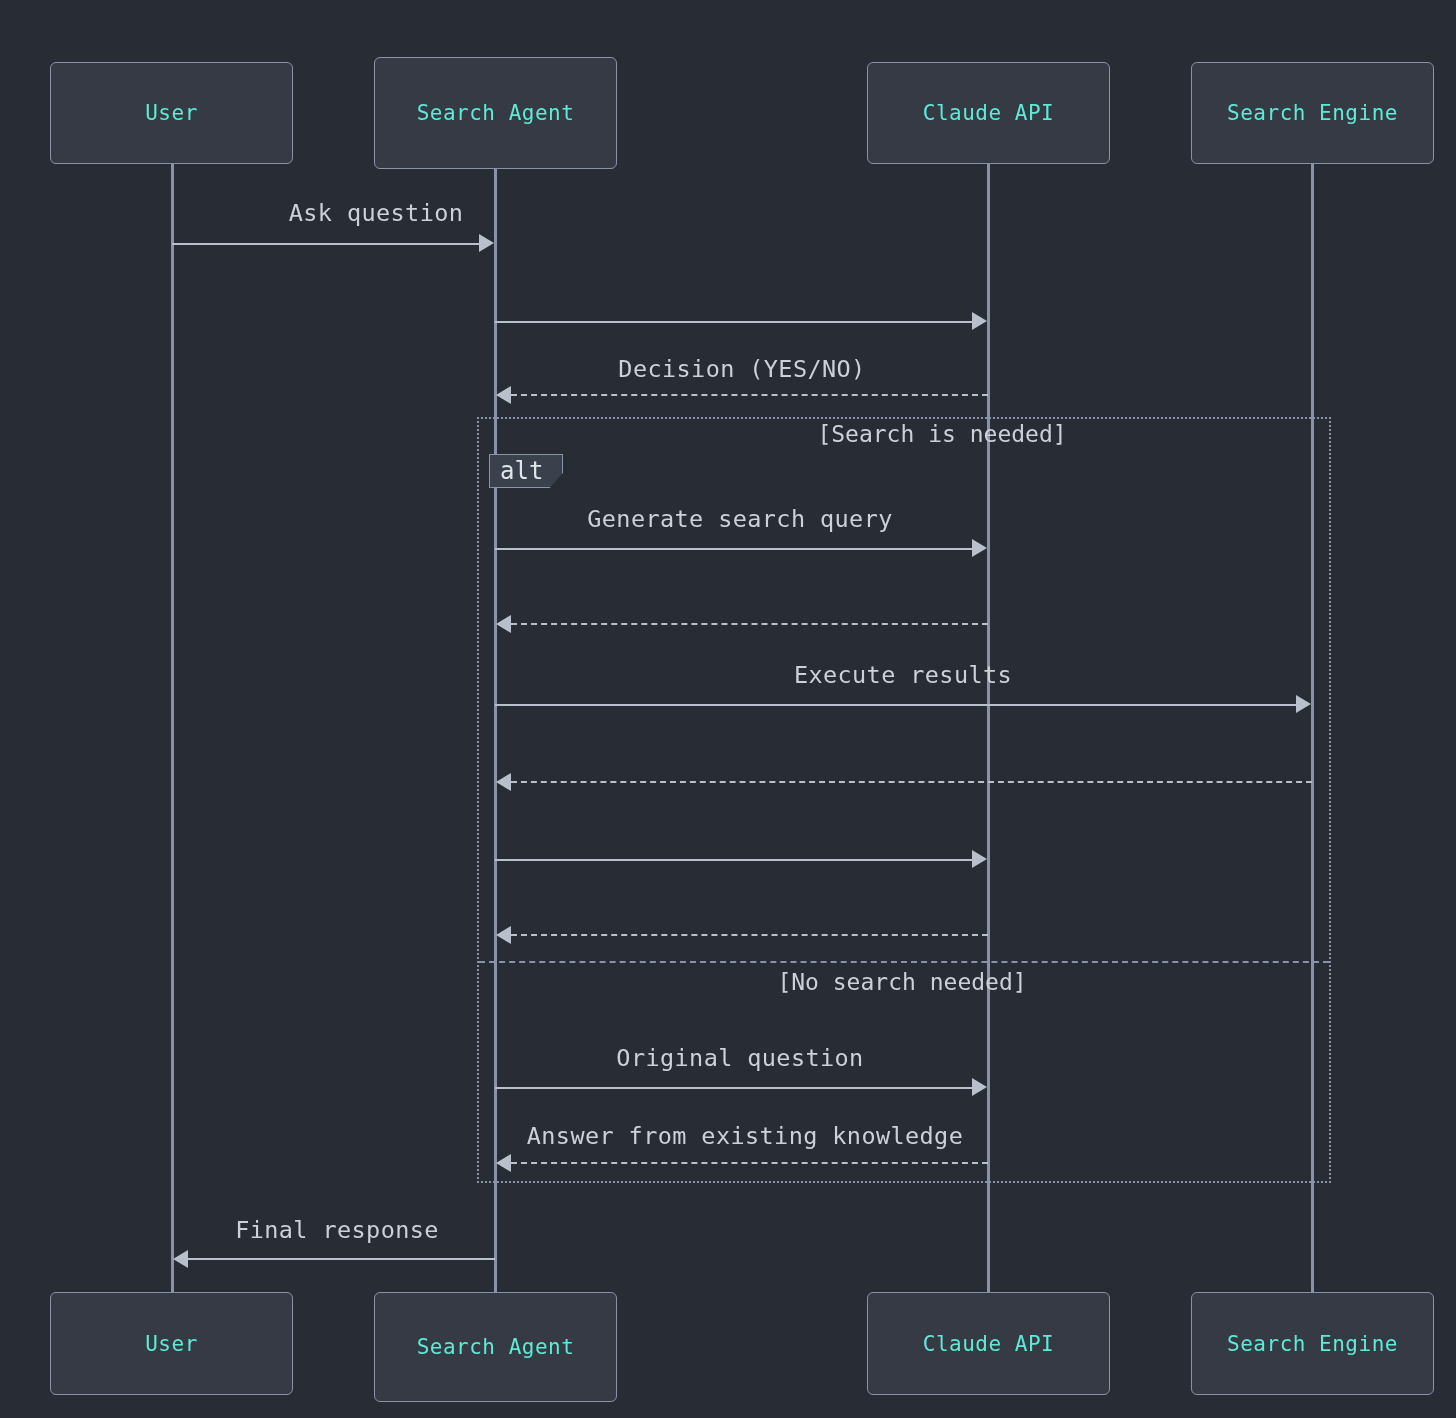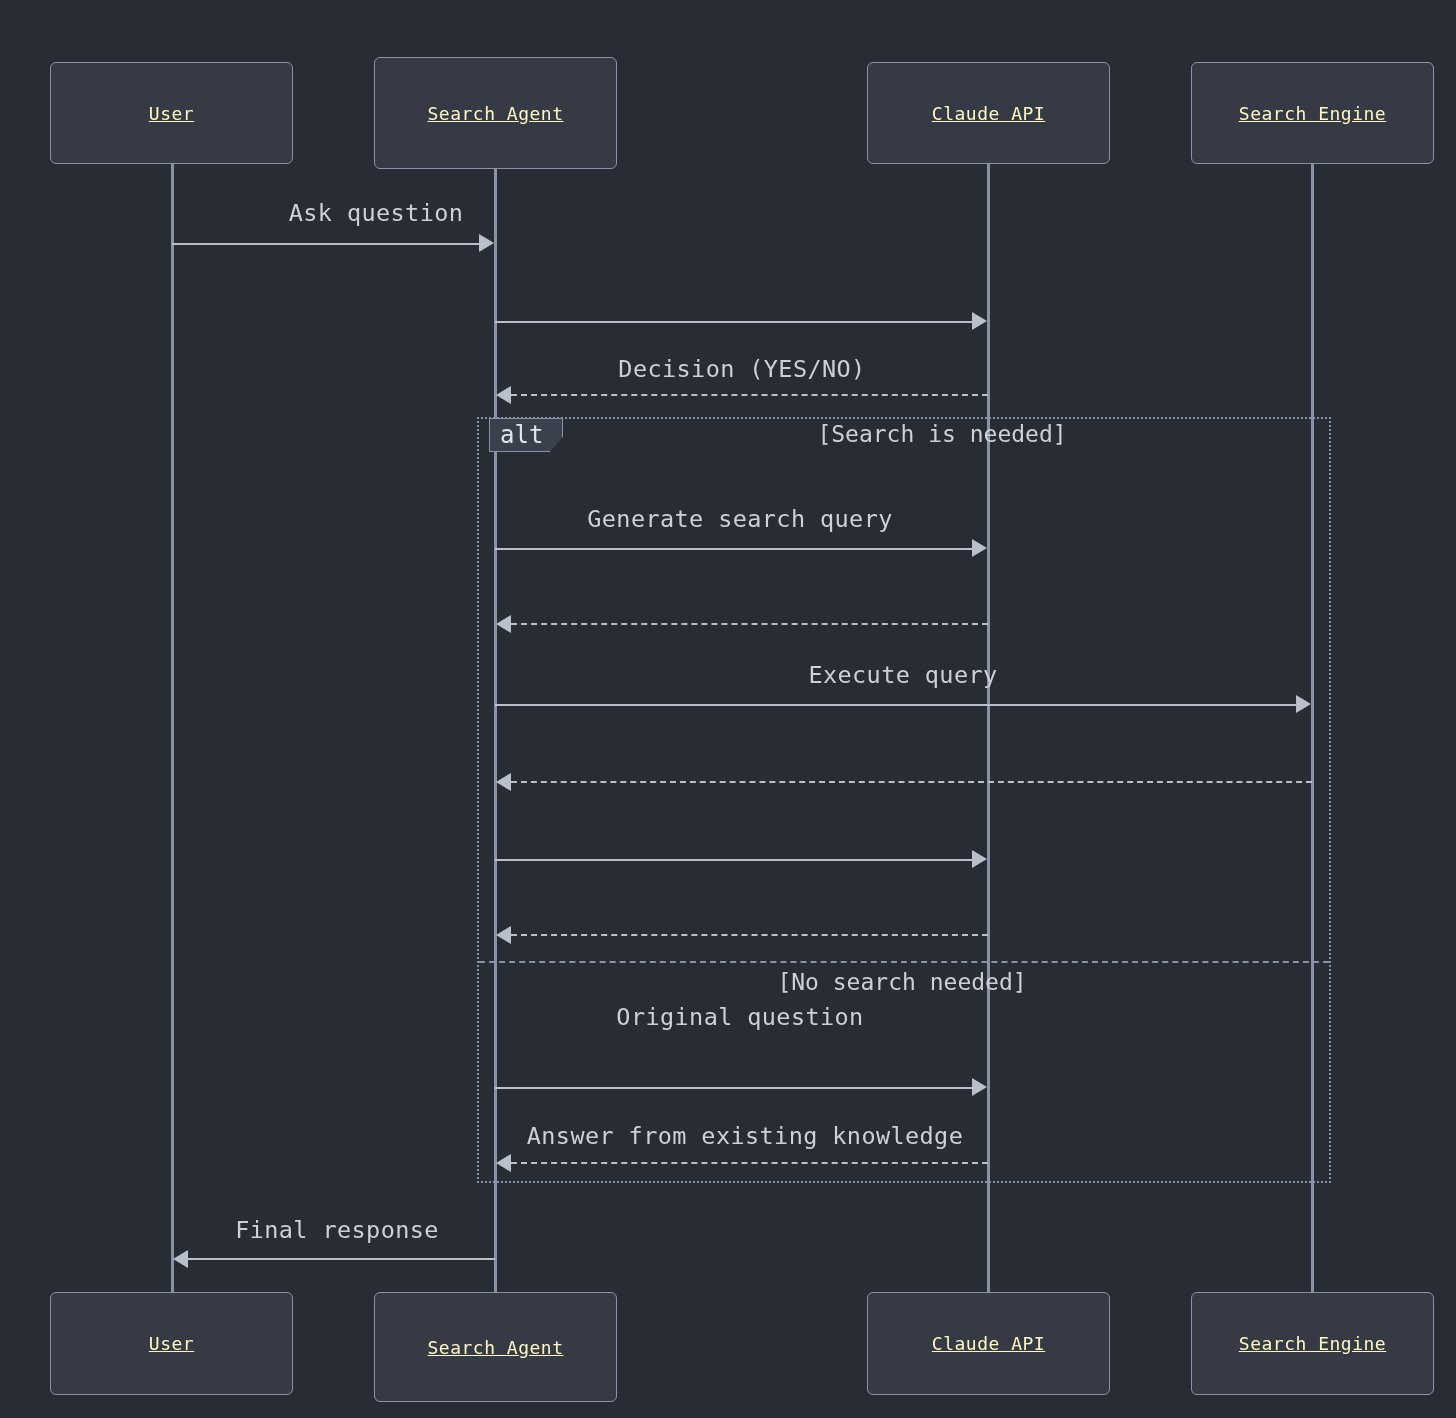--- a/index.html
+++ b/index.html
@@ -10,25 +10,24 @@
     overflow:hidden;
     position:relative;
   }
   #diagram{position:absolute;inset:0;}
   .participant-box{
     position:absolute;
     background:#353a45;
     border:1.6px solid #8a93a5;
     border-radius:6px;
     display:flex;align-items:center;justify-content:center;
-    color:#fef9c3;
-    font-size:18px;
+    color:#5eead4;
+    font-size:21px;
     letter-spacing:0.5px;
     box-sizing:border-box;
-    text-decoration:underline;
   }
   .lifeline{
     position:absolute;
     width:2.5px;
     background:#8a93a5;
   }
   .msg-label{
     position:absolute;
     color:#ccd1d9;
     font-size:23.5px;
@@ -74,20 +73,21 @@
     position:absolute;
     background:#3a404c;
     border:1.8px solid #8a93a5;
     color:#e2e6ec;
     font-size:24px;
     padding:3px 16px 4px 10px;
     box-sizing:border-box;
     -webkit-clip-path:polygon(0 0,100% 0,100% 55%,82% 100%,0 100%);
     clip-path:polygon(0 0,100% 0,100% 55%,82% 100%,0 100%);
     line-height:1.1;
+    margin-top:36px;
   }
   .cond-label{
     position:absolute;
     color:#ccd1d9;
     font-size:23px;
     white-space:nowrap;
     transform:translateX(-50%);
   }
 </style>
 </head>
@@ -120,37 +120,37 @@
   <div class="alt-tag" style="left:489px;top:418px;width:74px;height:34px;">alt</div>
   <div class="cond-label" style="left:942px;top:421px;">[Search is needed]</div>
 
   <div class="msg-label" style="left:740px;top:505px;">Generate search query</div>
   <div class="arrow-line" style="left:495px;top:548px;width:477px;"></div>
   <div class="arrow-head right" style="left:972px;top:539px;"></div>
 
   <div class="arrow-line dotted" style="left:511px;top:623px;width:477px;"></div>
   <div class="arrow-head left" style="left:496px;top:615px;"></div>
 
-  <div class="msg-label" style="left:903px;top:661px;">Execute query</div>
+  <div class="msg-label" style="left:903px;top:661px;">Execute results</div>
   <div class="arrow-line" style="left:495px;top:704px;width:801px;"></div>
   <div class="arrow-head right" style="left:1296px;top:695px;"></div>
 
   <div class="arrow-line dotted" style="left:511px;top:781px;width:801px;"></div>
   <div class="arrow-head left" style="left:496px;top:773px;"></div>
 
   <div class="arrow-line" style="left:495px;top:859px;width:477px;"></div>
   <div class="arrow-head right" style="left:972px;top:850px;"></div>
 
   <div class="arrow-line dotted" style="left:511px;top:934px;width:477px;"></div>
   <div class="arrow-head left" style="left:496px;top:926px;"></div>
 
   <div class="alt-divider" style="left:479px;top:961px;width:850px;"></div>
   <div class="cond-label" style="left:902px;top:969px;">[No search needed]</div>
 
-  <div class="msg-label" style="left:740px;top:1003px;">Original question</div>
+  <div class="msg-label" style="left:740px;top:1044px;">Original question</div>
   <div class="arrow-line" style="left:495px;top:1087px;width:477px;"></div>
   <div class="arrow-head right" style="left:972px;top:1078px;"></div>
 
   <div class="msg-label" style="left:745px;top:1122px;text-align:right;">Answer from existing knowledge</div>
   <div class="arrow-line dotted" style="left:511px;top:1162px;width:477px;"></div>
   <div class="arrow-head left" style="left:496px;top:1154px;"></div>
 
   <div class="msg-label" style="left:337px;top:1216px;">Final response</div>
   <div class="arrow-line" style="left:188px;top:1258px;width:307px;"></div>
   <div class="arrow-head left" style="left:173px;top:1250px;"></div>

